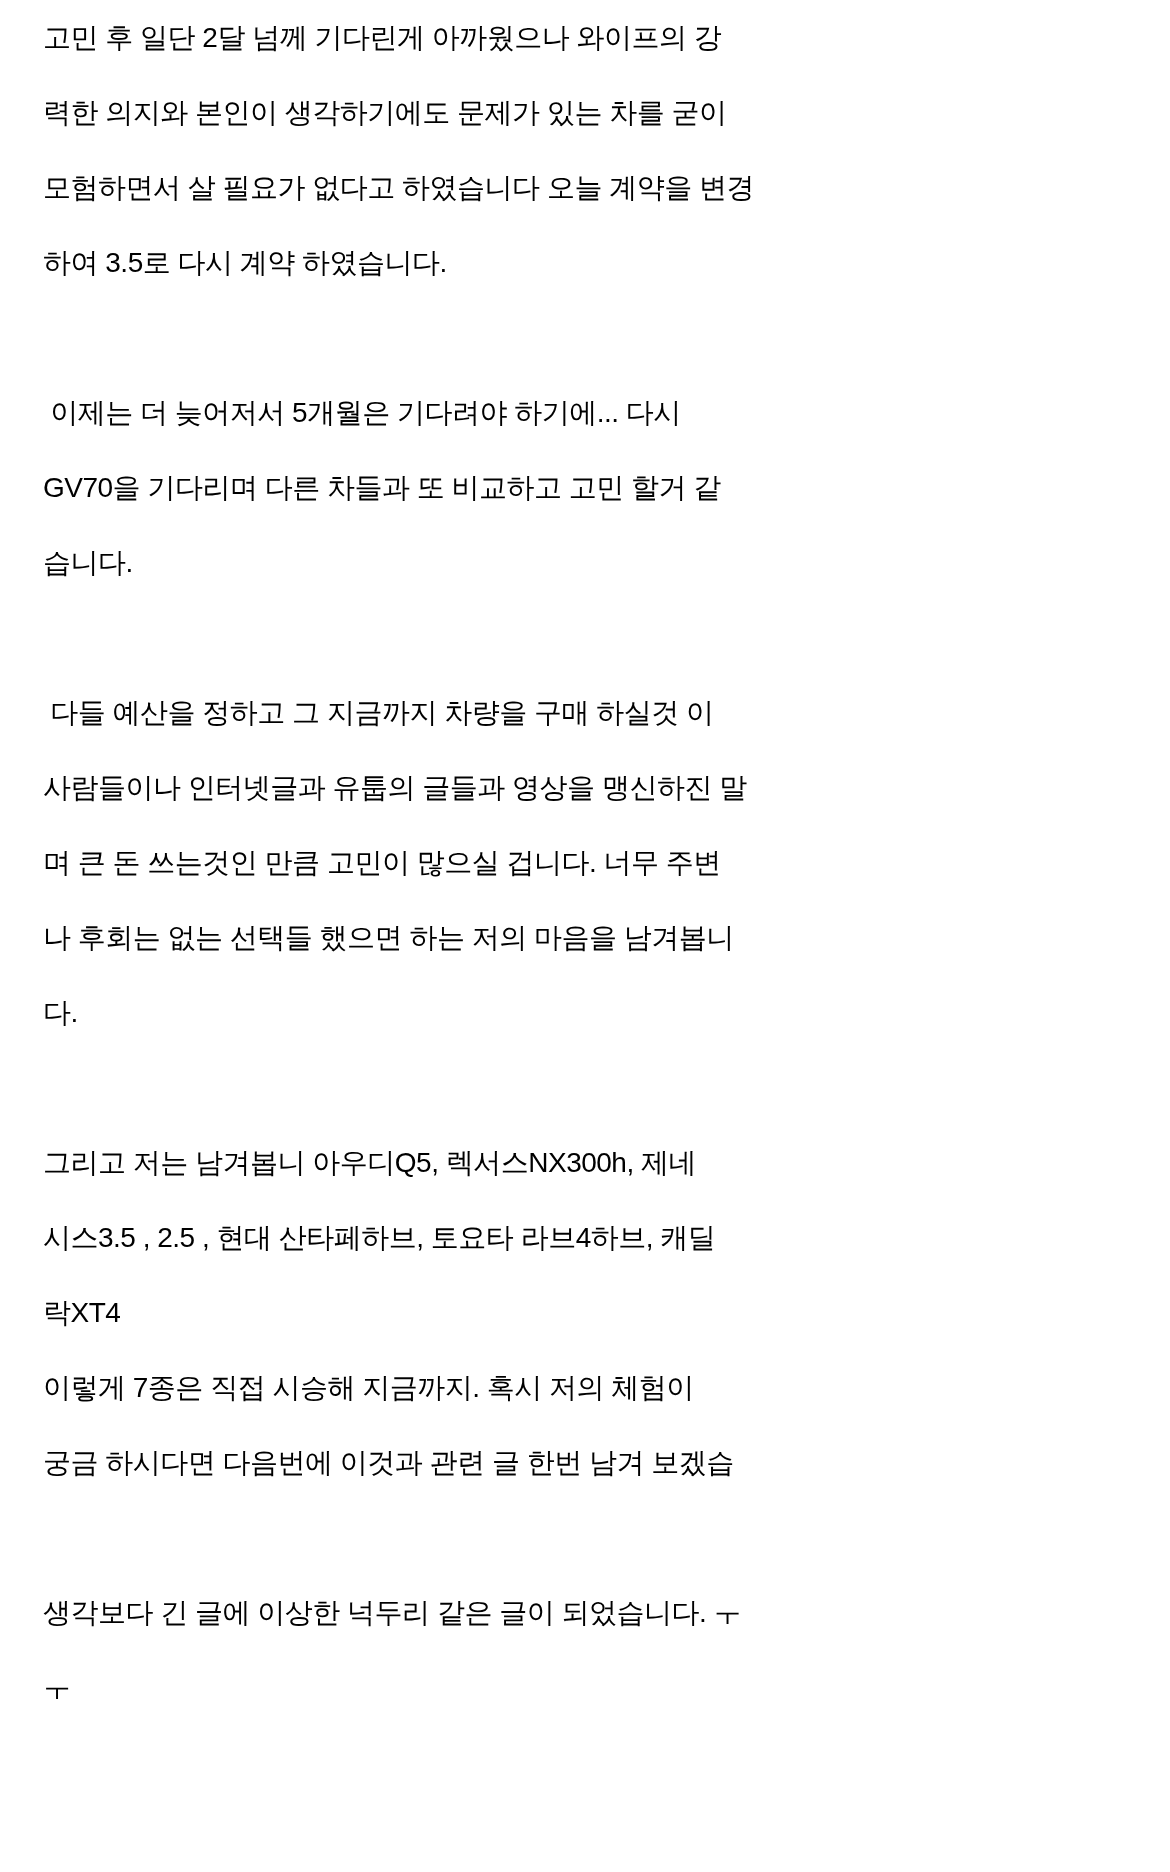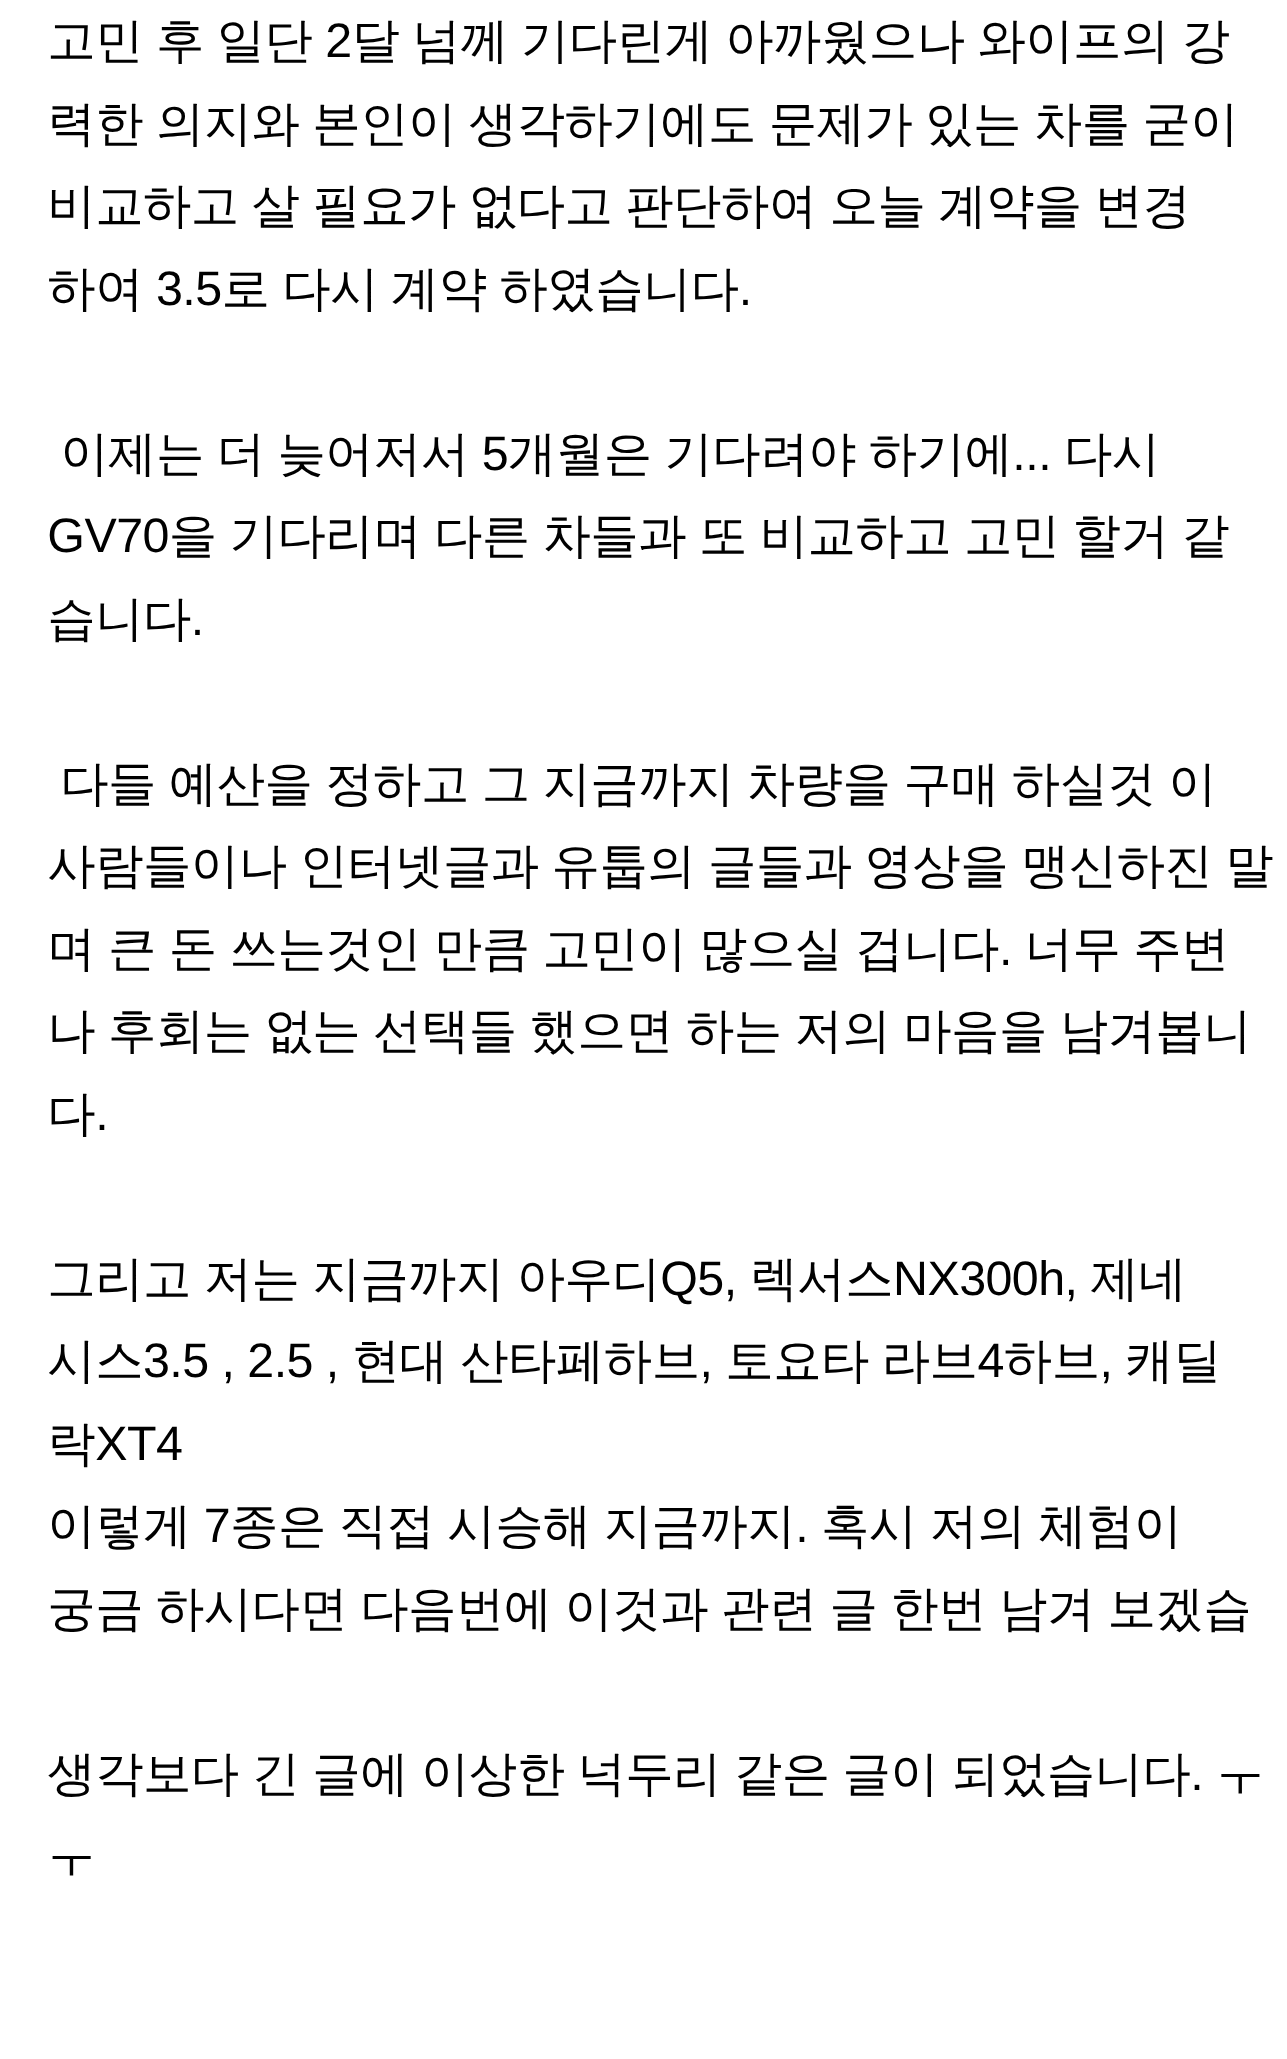--- a/index.html
+++ b/index.html
@@ -17,51 +17,51 @@
   main.post-body {
     padding: 0 30px 0 43px;
   }
   .paragraph {
     margin: 0 0 75px 0;
   }
   .paragraph:last-child {
     margin-bottom: 0;
   }
   .line {
-    font-size: 44px;
+    font-size: 28px;
     line-height: 75px;
     letter-spacing: -0.5px;
     white-space: pre;
     font-weight: 400;
   }
 </style>
 </head>
 <body>
 
 <main class="post-body" id="post-body">
     <div class="paragraph">
       <div class="line">고민 후 일단 2달 넘께 기다린게 아까웠으나 와이프의 강</div>
       <div class="line">력한 의지와 본인이 생각하기에도 문제가 있는 차를 굳이</div>
-      <div class="line">비교하고 살 필요가 없다고 판단하여 오늘 계약을 변경</div>
+      <div class="line">모험하면서 살 필요가 없다고 하였습니다 오늘 계약을 변경</div>
       <div class="line">하여 3.5로 다시 계약 하였습니다.</div>
     </div>
     <div class="paragraph">
       <div class="line"> 이제는 더 늦어저서 5개월은 기다려야 하기에... 다시</div>
       <div class="line">GV70을 기다리며 다른 차들과 또 비교하고 고민 할거 같</div>
       <div class="line">습니다.</div>
     </div>
     <div class="paragraph">
       <div class="line"> 다들 예산을 정하고 그 지금까지 차량을 구매 하실것 이</div>
       <div class="line">사람들이나 인터넷글과 유툽의 글들과 영상을 맹신하진 말</div>
       <div class="line">며 큰 돈 쓰는것인 만큼 고민이 많으실 겁니다. 너무 주변</div>
       <div class="line">나 후회는 없는 선택들 했으면 하는 저의 마음을 남겨봅니</div>
       <div class="line">다.</div>
     </div>
     <div class="paragraph">
-      <div class="line">그리고 저는 지금까지 아우디Q5, 렉서스NX300h, 제네</div>
+      <div class="line">그리고 저는 남겨봅니 아우디Q5, 렉서스NX300h, 제네</div>
       <div class="line">시스3.5 , 2.5 , 현대 산타페하브, 토요타 라브4하브, 캐딜</div>
       <div class="line">락XT4</div>
       <div class="line">이렇게 7종은 직접 시승해 지금까지. 혹시 저의 체험이</div>
       <div class="line">궁금 하시다면 다음번에 이것과 관련 글 한번 남겨 보겠습</div>
     </div>
     <div class="paragraph">
       <div class="line">생각보다 긴 글에 이상한 넉두리 같은 글이 되었습니다. ㅜ</div>
       <div class="line">ㅜ</div>
     </div>
   </main>

